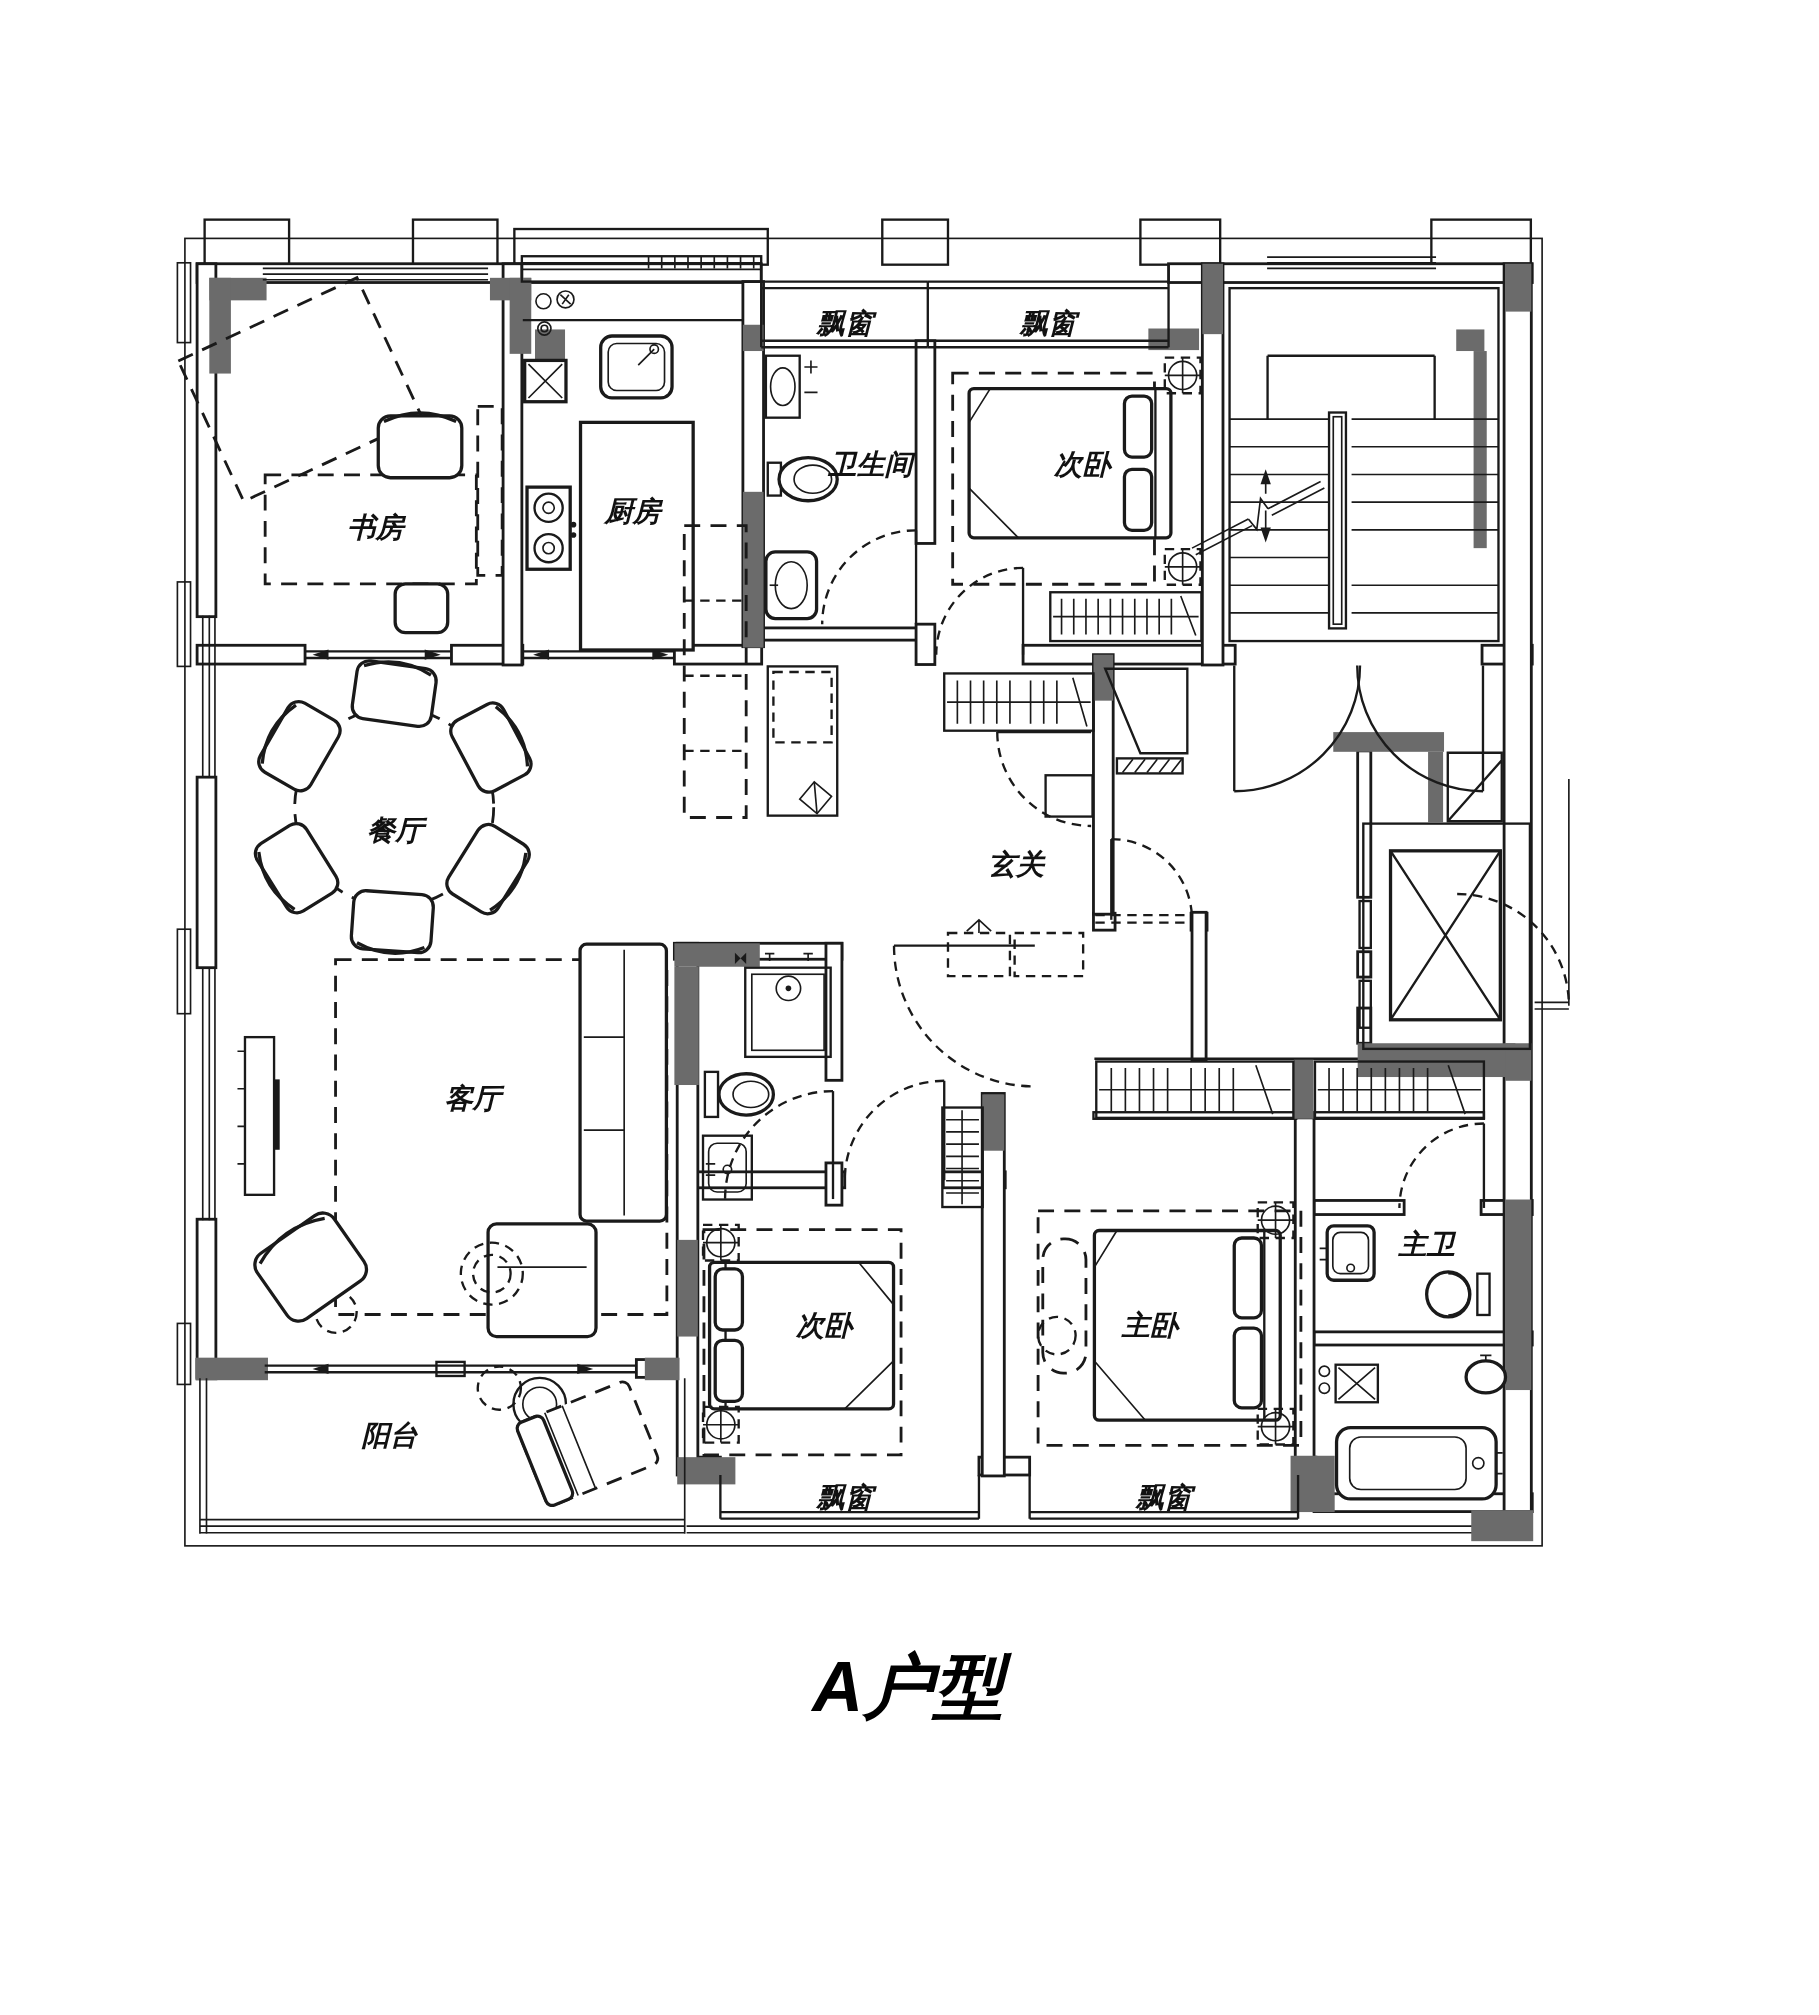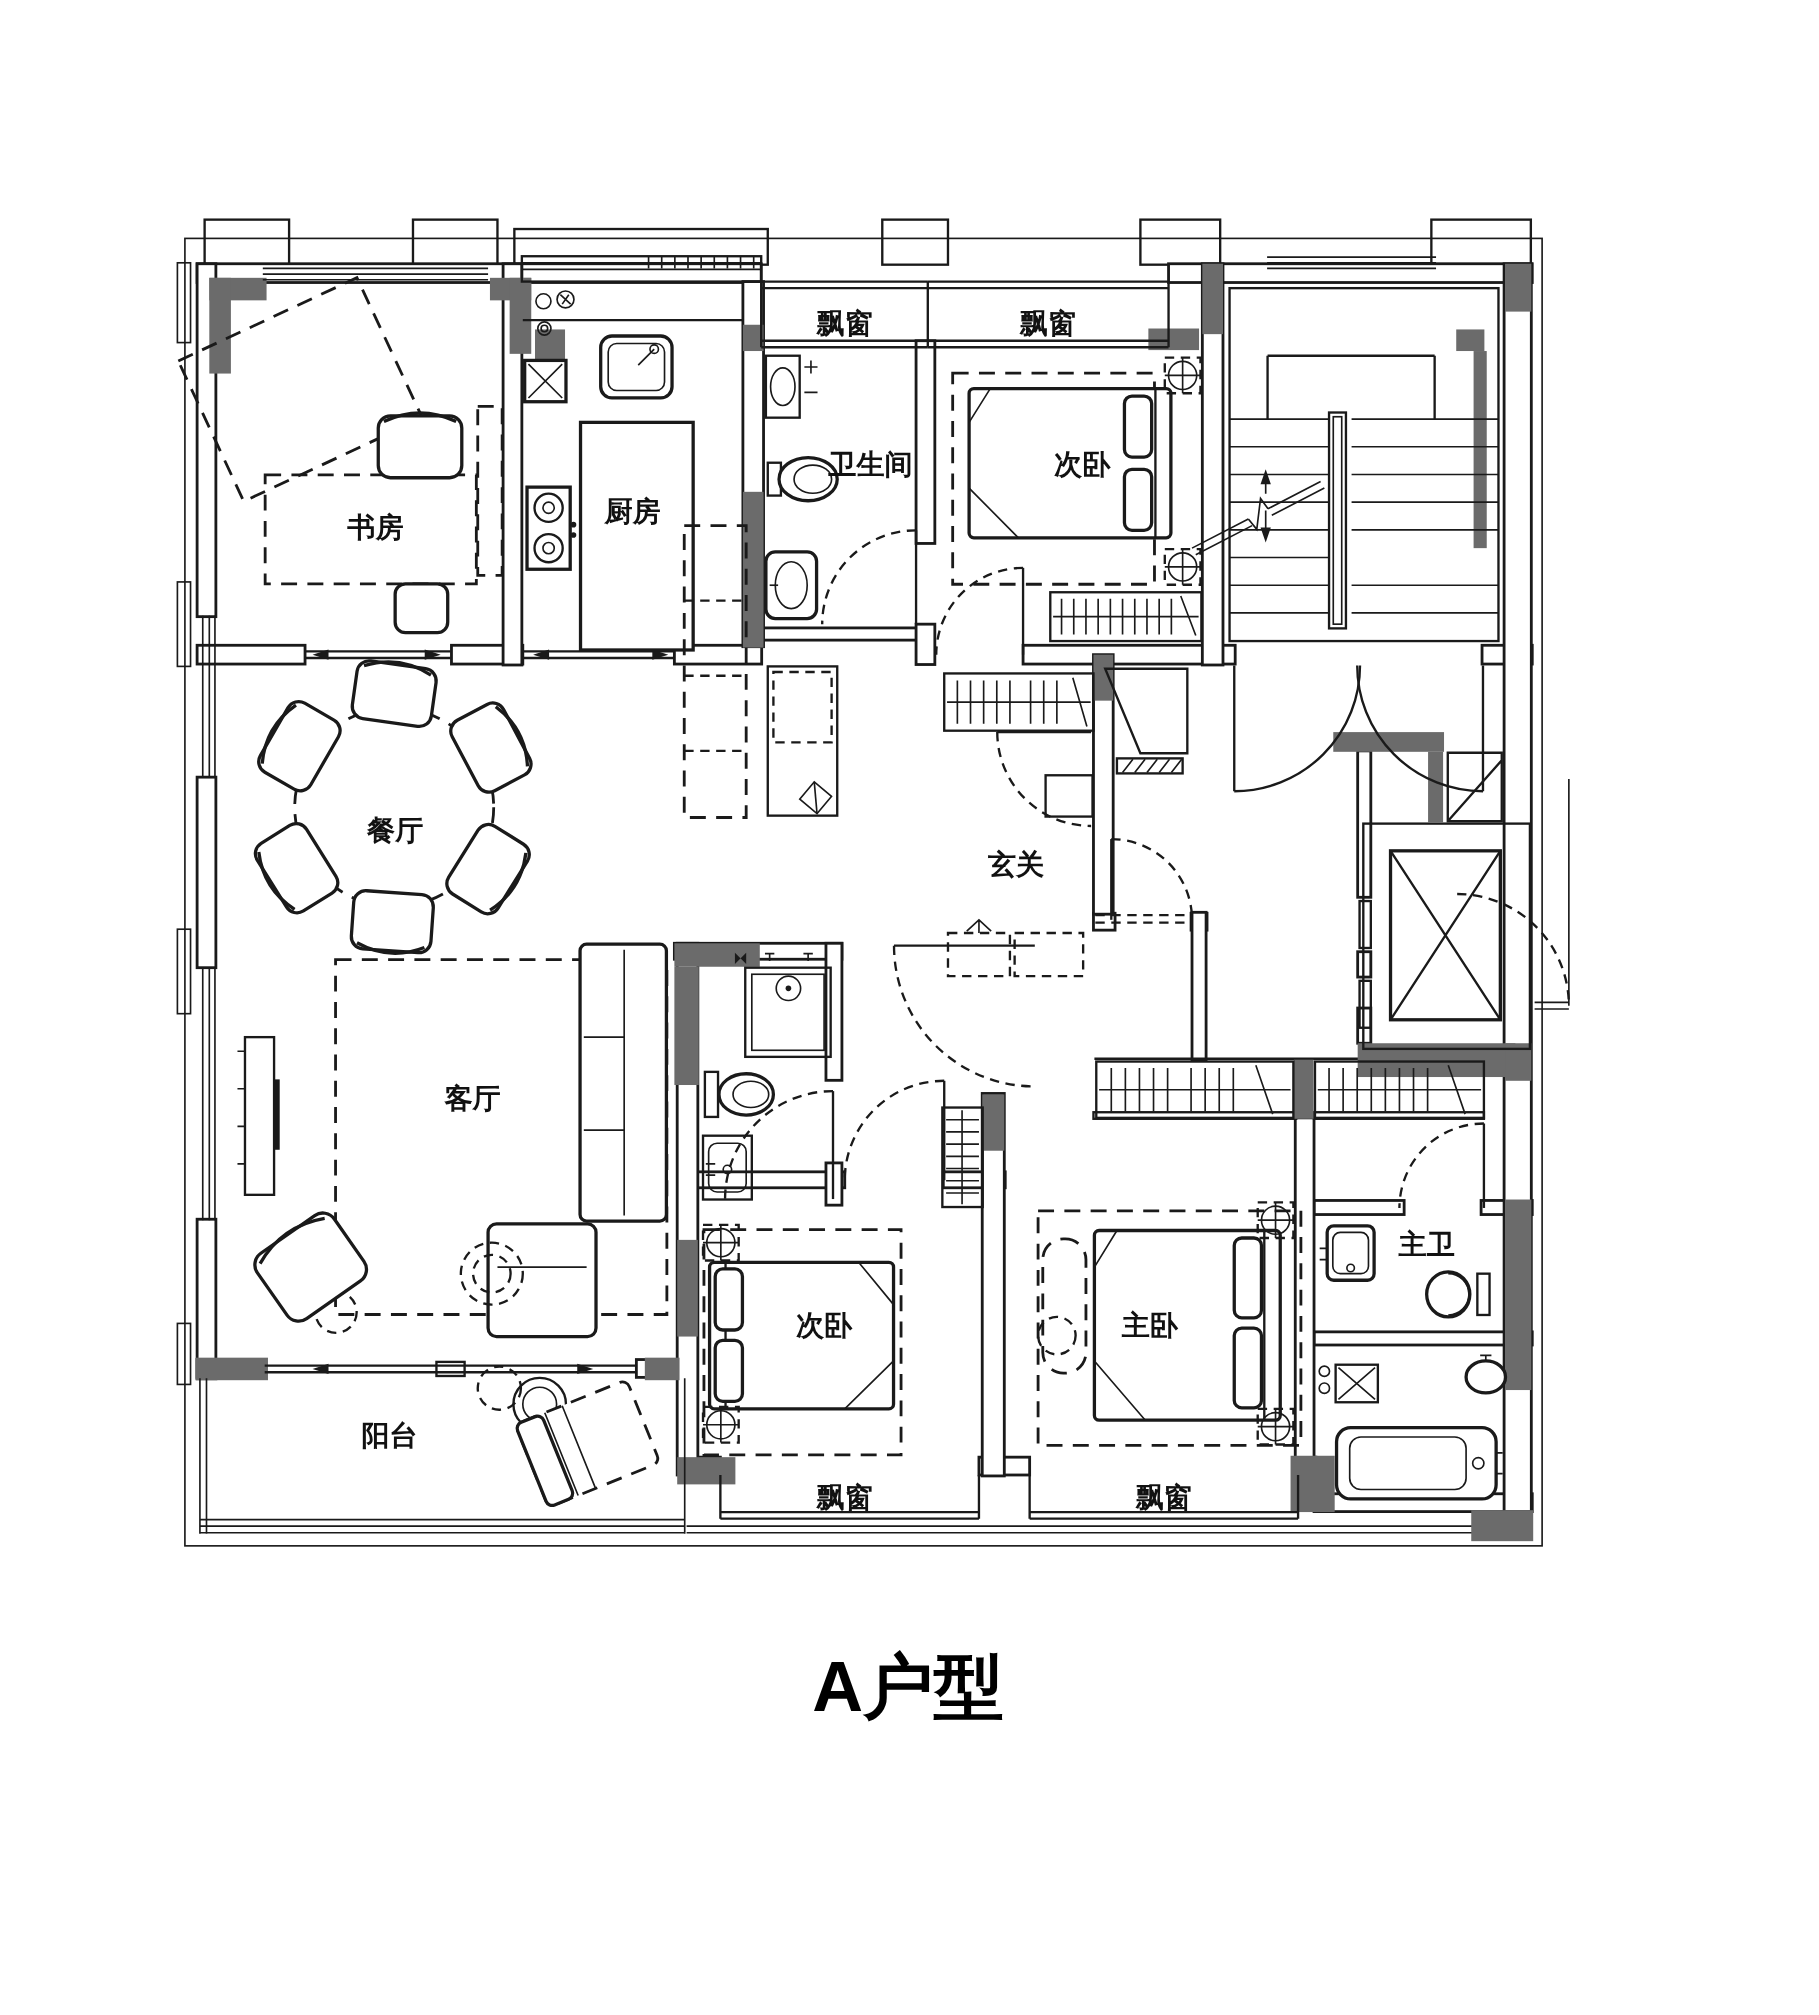--- a/index.html
+++ b/index.html
@@ -1,16 +1,16 @@
 <!DOCTYPE html>
 <html style="font-size:7.5px"><head>
 <meta charset="utf-8">
 <style>
   html,body{margin:0;padding:0;background:#ffffff;}
-  .page{width:100%;background:#0f766e;}
+  .page{width:100%;background:#0f766e;font-style:italic;}
   svg{display:block;width:100%;height:auto;background:#ffffff;}
   .wall{fill:#ffffff;stroke:#1a1a1a;stroke-width:6;}
   .col{fill:#6b6b6b;stroke:none;}
   .thin{fill:none;stroke:#1a1a1a;stroke-width:5;}
   .thin2{fill:none;stroke:#1a1a1a;stroke-width:3.5;}
   .furn{fill:#ffffff;stroke:#1a1a1a;stroke-width:7;}
   .furnN{fill:none;stroke:#1a1a1a;stroke-width:7;}
   .dash{fill:none;stroke:#1a1a1a;stroke-width:6;stroke-dasharray:34 22;}
   .dash2{fill:none;stroke:#1a1a1a;stroke-width:5;stroke-dasharray:20 14;}
   .dashf{fill:#ffffff;stroke:#1a1a1a;stroke-width:6;stroke-dasharray:34 22;}

